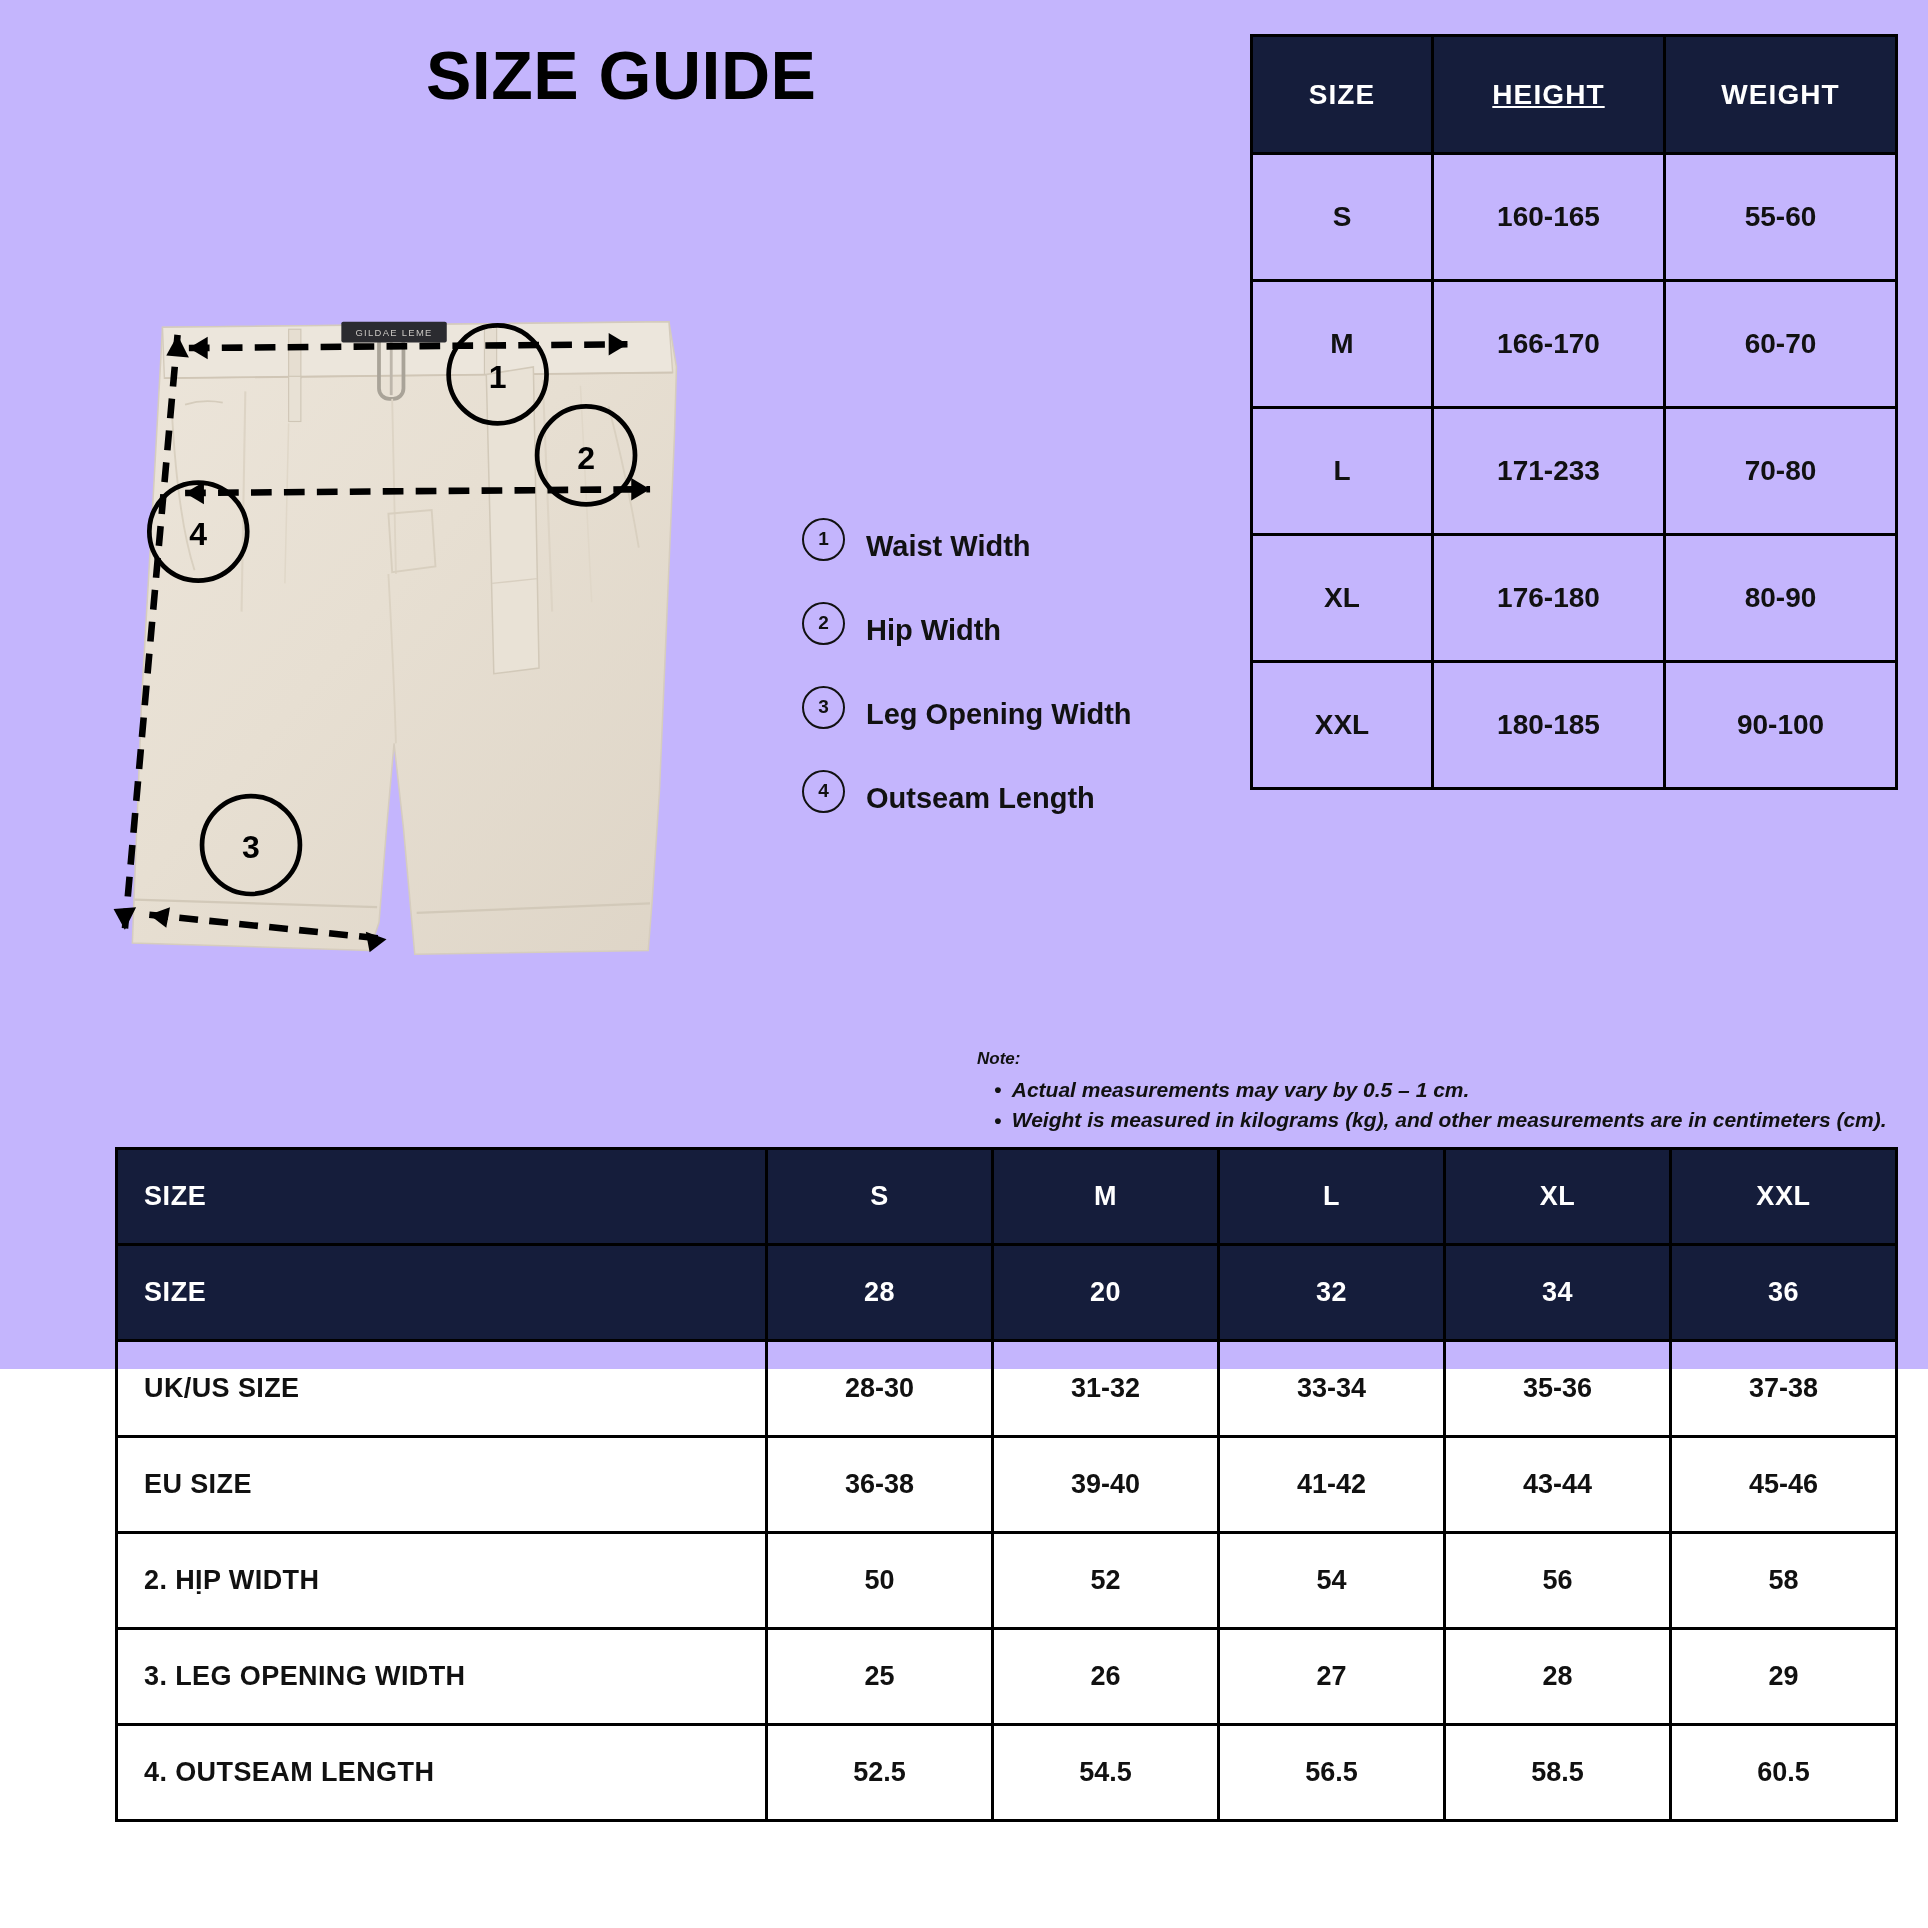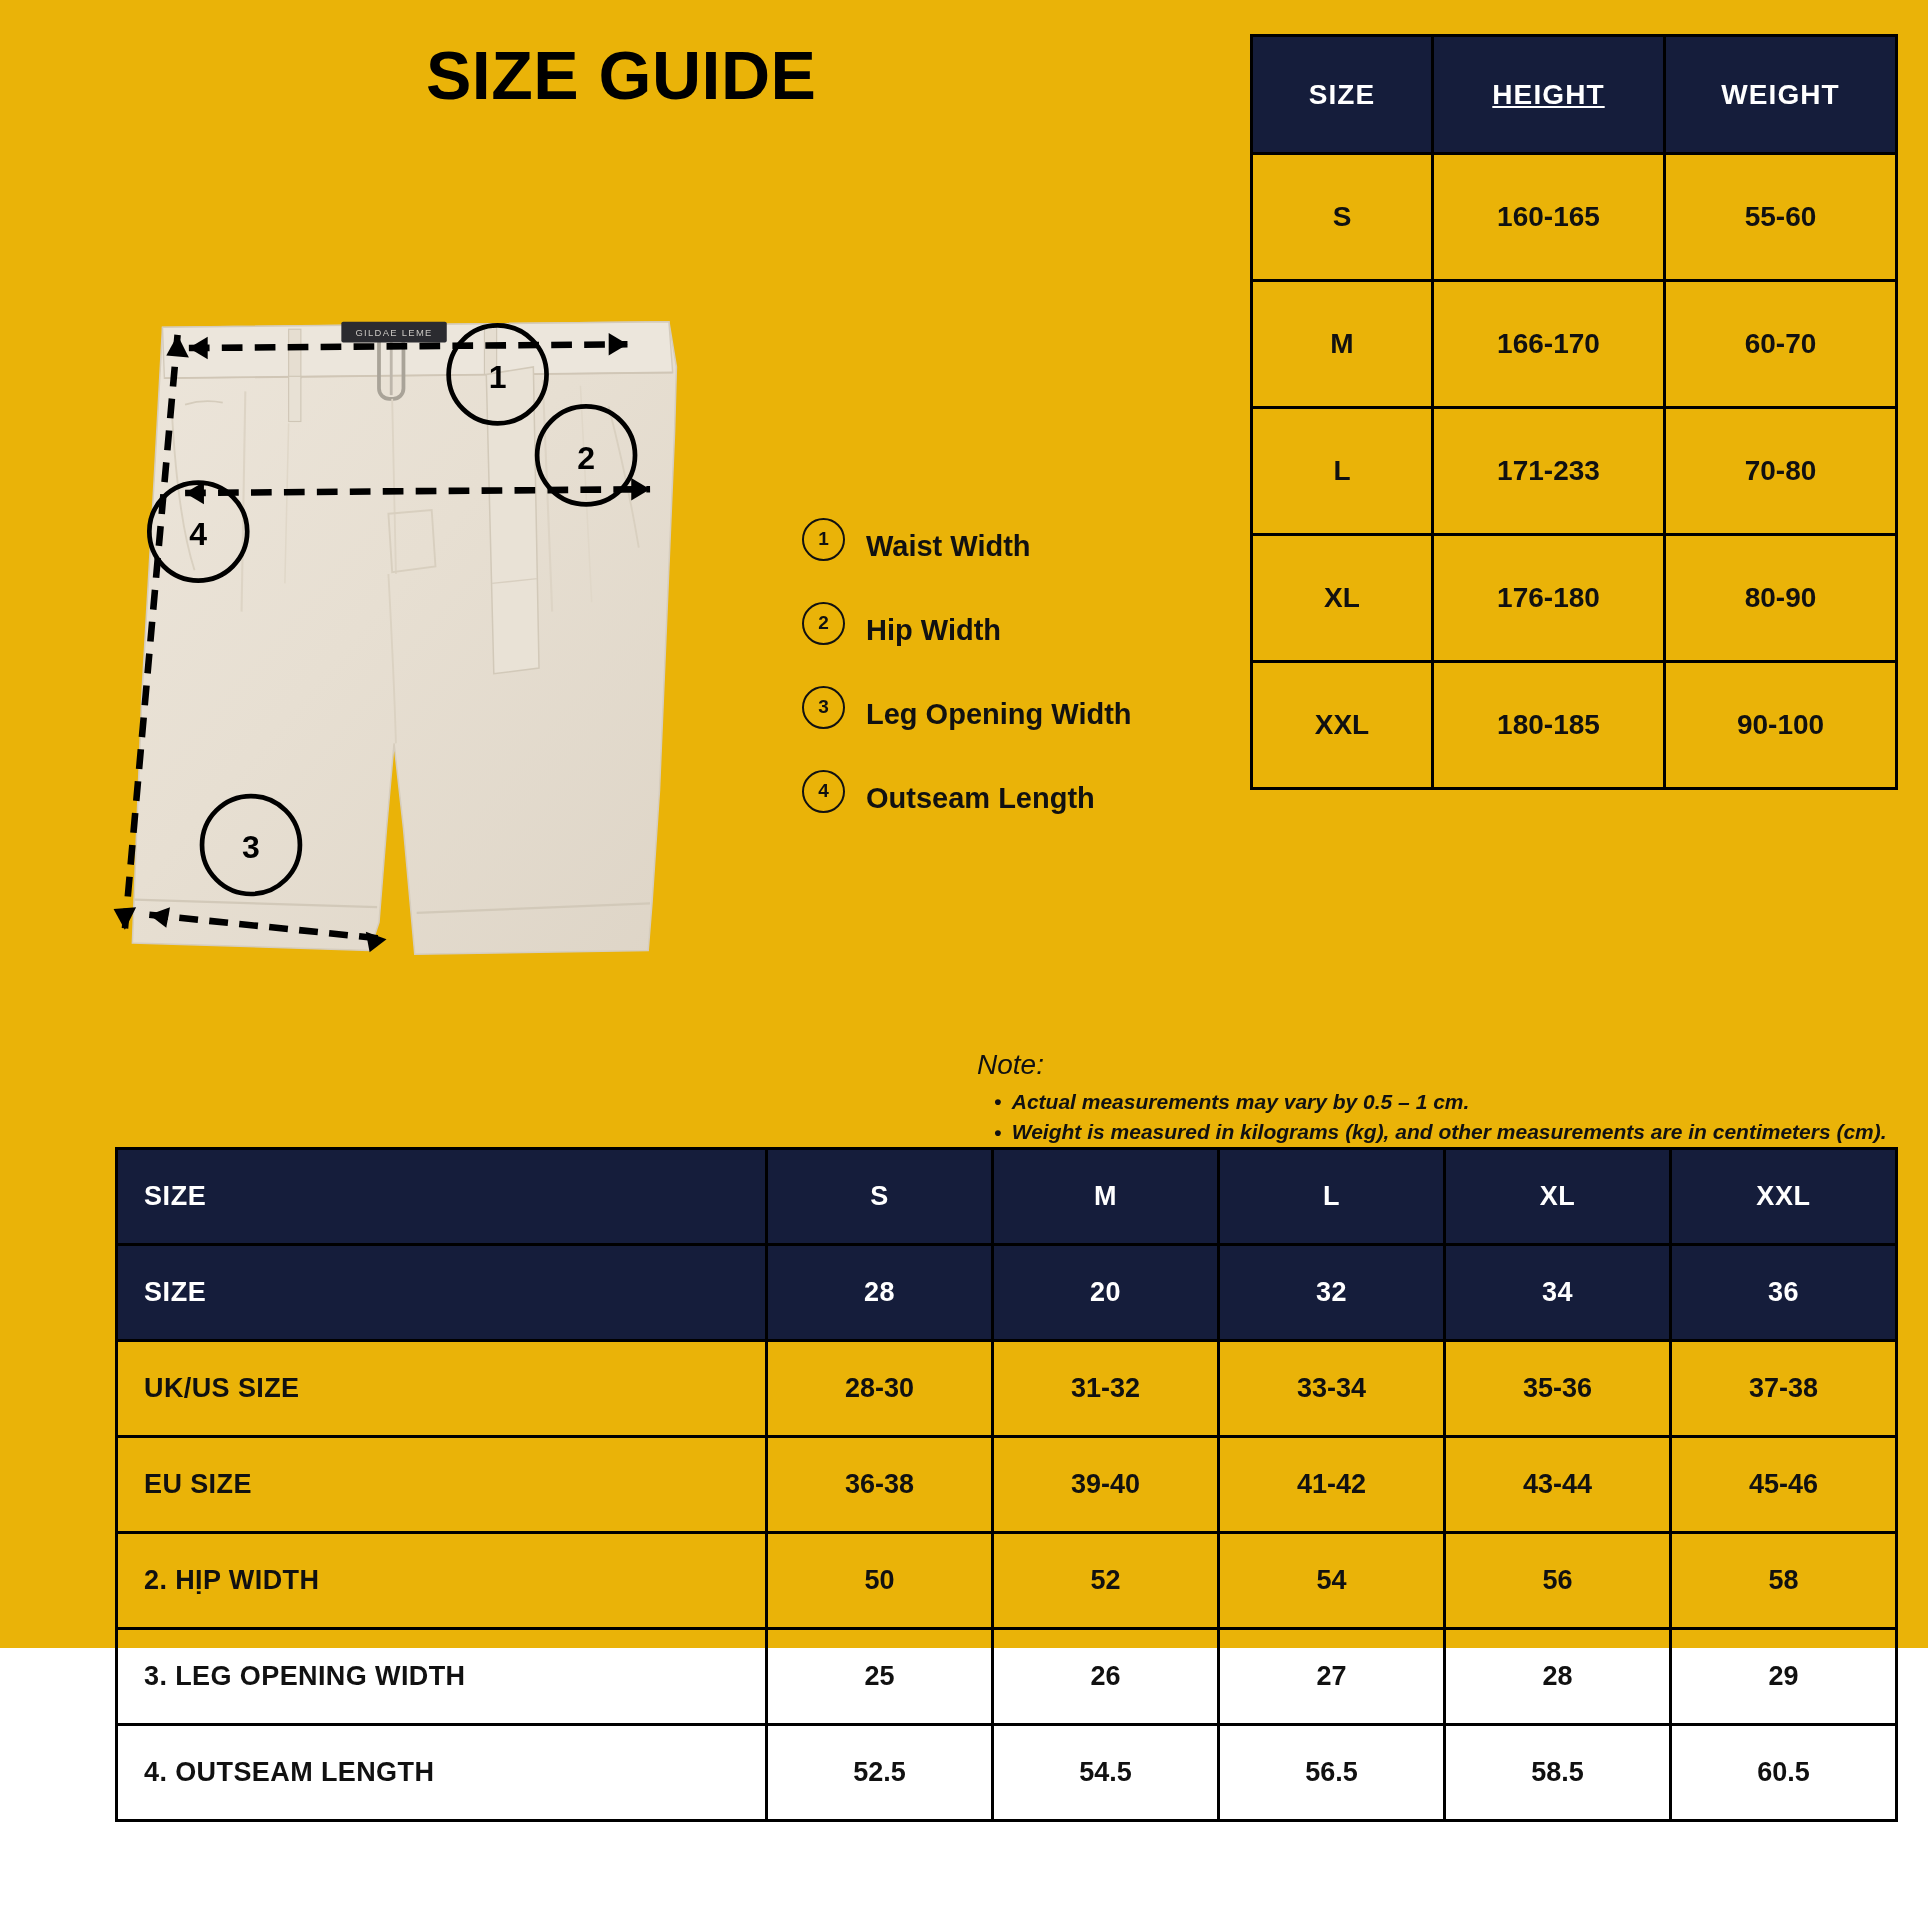--- a/index.html
+++ b/index.html
@@ -8,22 +8,22 @@
     width: 1928px;
     height: 1928px;
     background: #ffffff;
     font-family: "Liberation Sans", sans-serif;
     overflow: hidden;
   }
 
   #page {
     position: relative;
     width: 1928px;
-    height: 1648px;
-    background: #eab308;
+    height: 1369px;
+    background: #c4b5fd;
   }
 
   
   .page-title {
     position: absolute;
     left: 426px;
     top: 36px;
     font-size: 68px;
     font-weight: 800;
     letter-spacing: 0.5px;
@@ -100,22 +100,22 @@
   .hw-table .c-w    { width: 232px; }
 
   
   .note {
     position: absolute;
     left: 977px;
     top: 1049px;
     width: 923px;
   }
   .note-title {
-    font-size: 28px;
-    font-weight: 400;
+    font-size: 17px;
+    font-weight: 700;
     font-style: italic;
     color: #111111;
     margin-bottom: 8.5px;
   }
   .note-item {
     display: flex;
     align-items: flex-start;
     font-size: 21px;
     font-style: italic;
     font-weight: 600;

